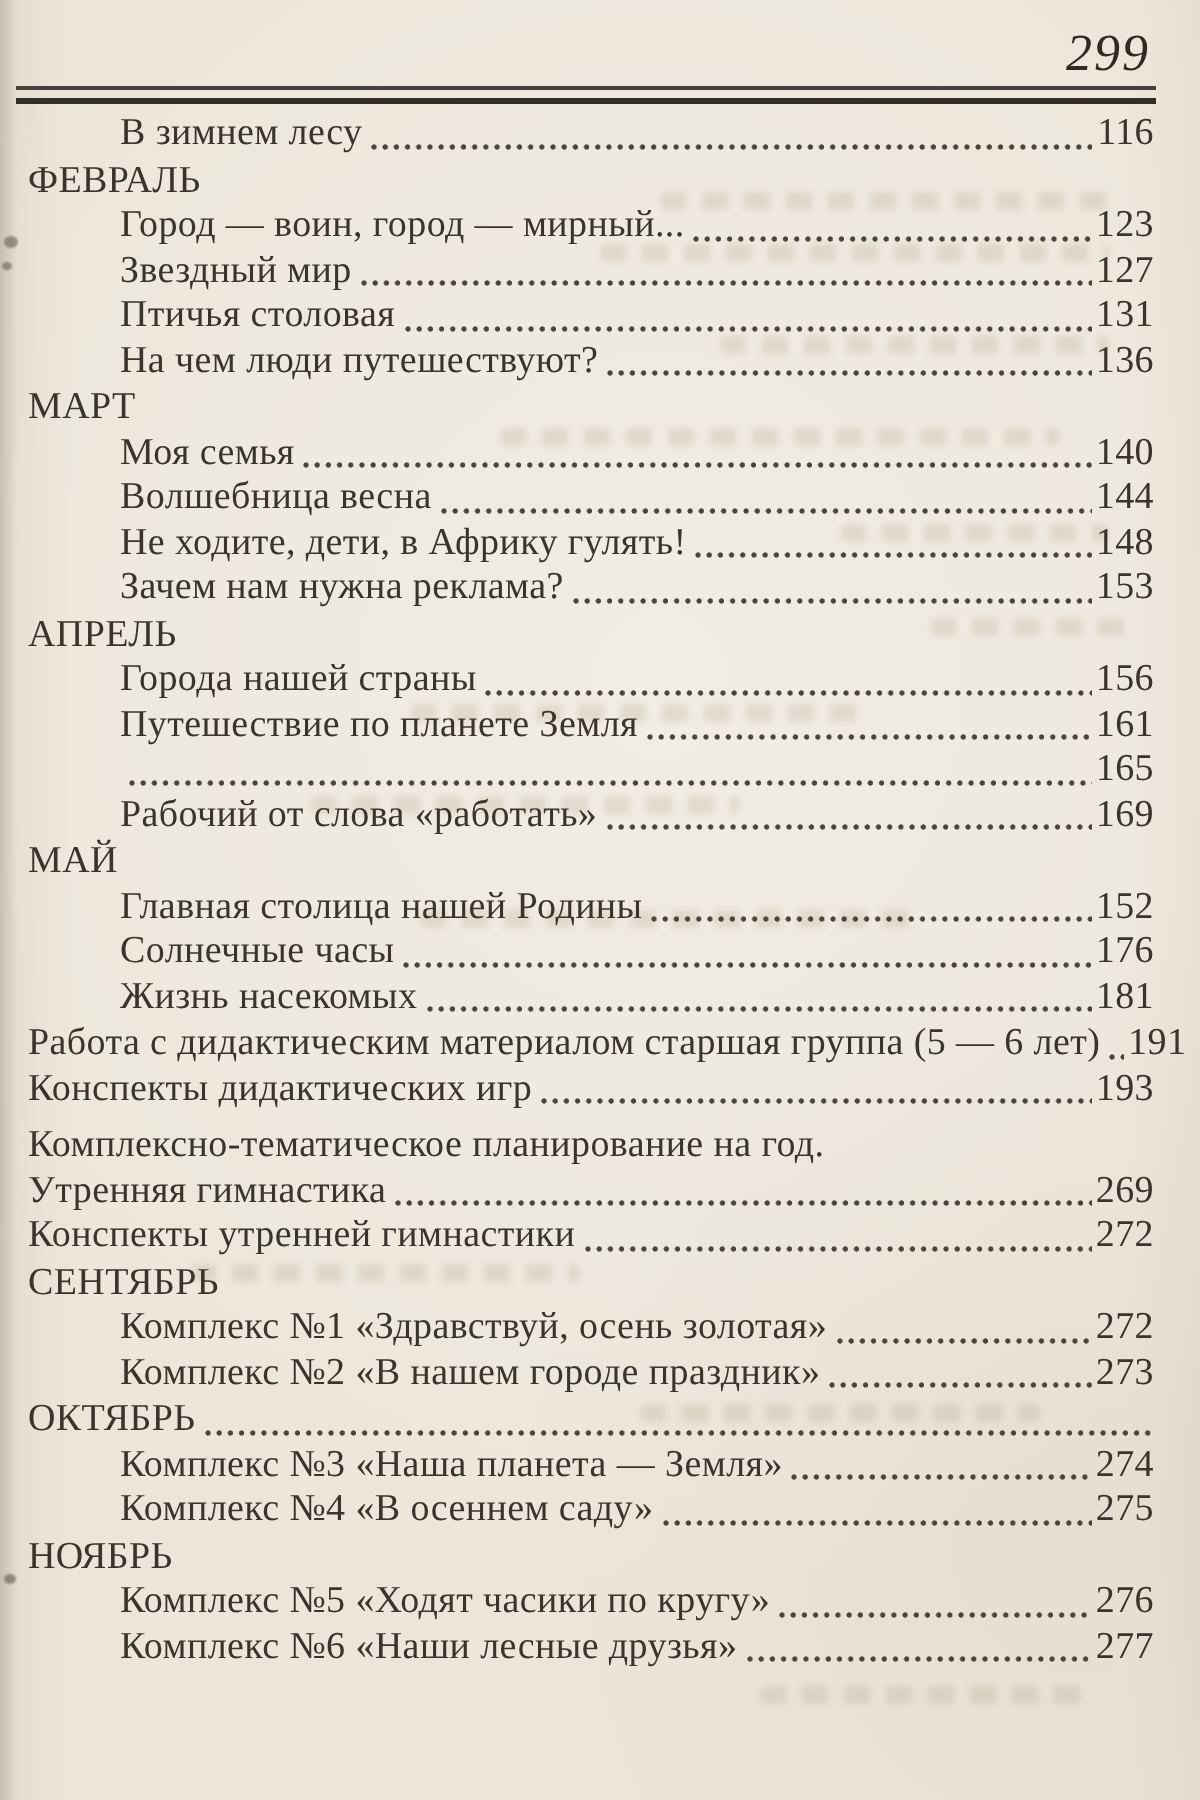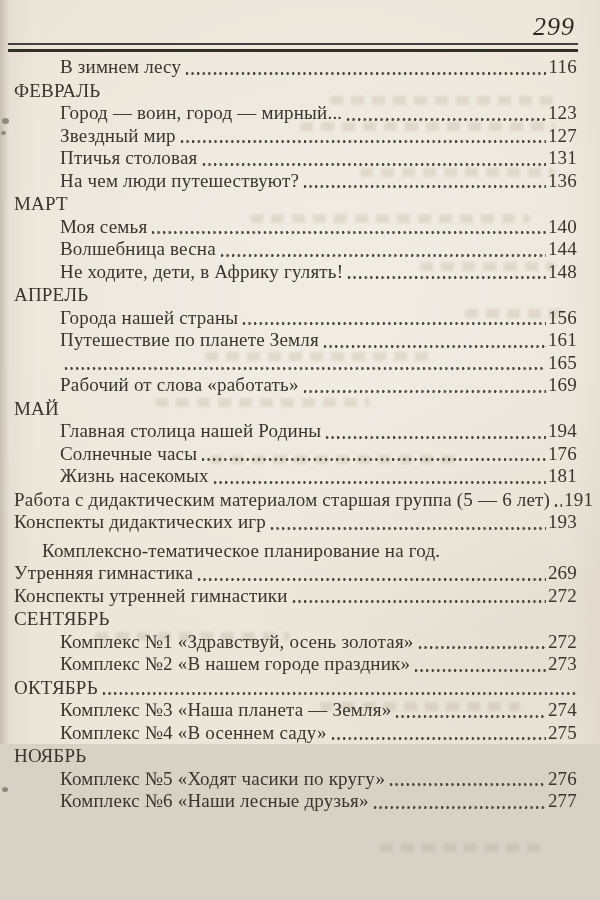--- a/index.html
+++ b/index.html
@@ -1,21 +1,21 @@
 <!DOCTYPE html>
 <html><head>
 <meta charset="utf-8">
 <style>
   html, body { margin: 0; padding: 0; }
   body {
     width: 600px; height: 900px; overflow: hidden;
     background: #d8d2c6;
   }
   .page {
-    position: relative; width: 600px; height: 744px;
+    position: relative; width: 600px; height: 900px;
     font-family: "Liberation Serif", "DejaVu Serif", serif;
     color: #39352c;
     background:
       radial-gradient(130% 95% at 55% 38%, rgba(255,255,255,.28) 0%, rgba(255,255,255,0) 55%),
       radial-gradient(80% 60% at 90% 85%, rgba(120,105,80,.06) 0%, rgba(120,105,80,0) 60%),
       linear-gradient(90deg, #e3dccf 0%, #ece6da 6%, #ece6da 94%, #e6dfd2 100%),
       #eae4d8;
   }
   .left-edge {
     position: absolute; left: 0; top: 0; bottom: 0; width: 9px;
@@ -32,21 +32,21 @@
   }
   .toc {
     position: absolute; left: 14px; right: 23px; top: 56px;
     font-size: 19px; letter-spacing: .2px;
   }
   .row {
     display: flex; align-items: center;
     height: 22.5px; line-height: 22.5px; white-space: nowrap;
   }
   .row.gap    { margin-top: 1px; }
-  .row.biggap { margin-top: 6px; margin-left: 28px; }
+  .row.biggap { margin-top: 6px; }
   .row.indent { padding-left: 46px; }
   .label { flex: 0 0 auto; }
   .dots {
     flex: 1 1 auto; align-self: flex-end;
     height: 5px; min-width: 8px; margin: 0 1px 3px 4px;
     background-image: radial-gradient(circle at 2px 2.5px, #4a453a 1.15px, rgba(0,0,0,0) 1.5px);
     background-size: 5.6px 5px; background-repeat: repeat-x;
   }
   .pg { flex: 0 0 auto; min-width: 30px; text-align: right; }
   .ghost {
@@ -128,20 +128,25 @@
       <div class="row indent">
         <span class="label">Волшебница весна</span>
         <span class="dots"></span>
         <span class="pg">144</span>
       </div>
       <div class="row indent">
         <span class="label">Не ходите, дети, в Африку гулять!</span>
         <span class="dots"></span>
         <span class="pg">148</span>
       </div>
+      <div class="row indent">
+        <span class="label">Зачем нам нужна реклама?</span>
+        <span class="dots"></span>
+        <span class="pg">153</span>
+      </div>
       <div class="row gap">
         <span class="label">АПРЕЛЬ</span>
       </div>
       <div class="row indent">
         <span class="label">Города нашей страны</span>
         <span class="dots"></span>
         <span class="pg">156</span>
       </div>
       <div class="row indent">
         <span class="label">Путешествие по планете Земля</span>
@@ -156,21 +161,21 @@
         <span class="label">Рабочий от слова «работать»</span>
         <span class="dots"></span>
         <span class="pg">169</span>
       </div>
       <div class="row gap">
         <span class="label">МАЙ</span>
       </div>
       <div class="row indent">
         <span class="label">Главная столица нашей Родины</span>
         <span class="dots"></span>
-        <span class="pg">194</span>
+        <span class="pg">152</span>
       </div>
       <div class="row indent">
         <span class="label">Солнечные часы</span>
         <span class="dots"></span>
         <span class="pg">176</span>
       </div>
       <div class="row indent">
         <span class="label">Жизнь насекомых</span>
         <span class="dots"></span>
         <span class="pg">181</span>

